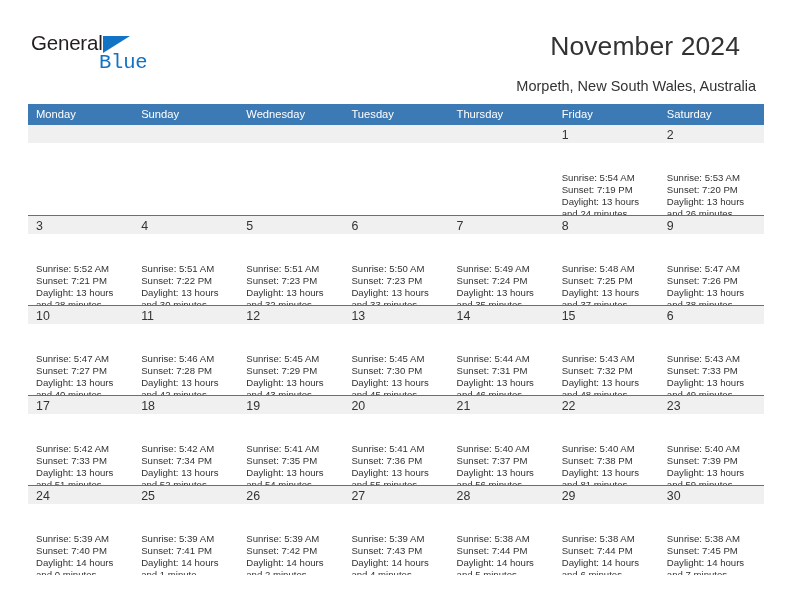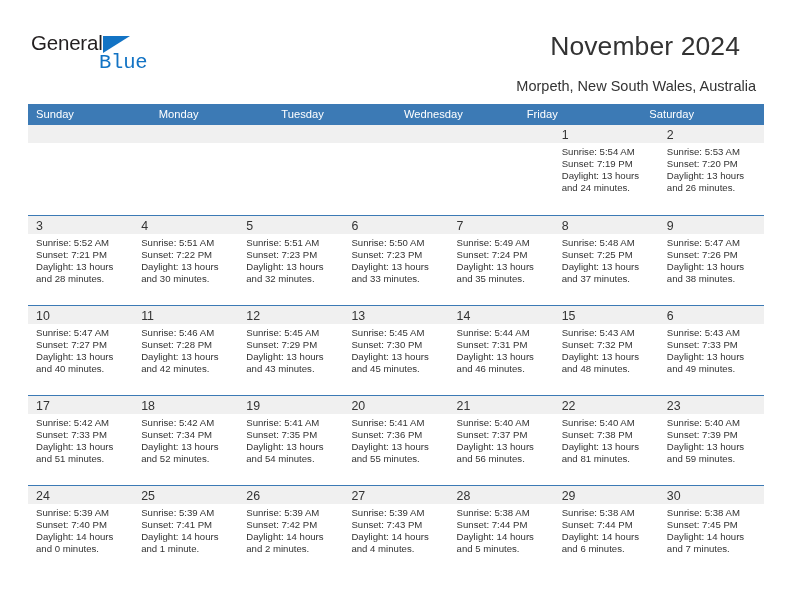--- a/index.html
+++ b/index.html
@@ -134,20 +134,21 @@
   .cell .daynum {
     font-size: 12.4px;
     line-height: 18px;
     color: #333333;
   }
   .cell .info {
     padding: 3px 6px 0 8px;
     font-size: 9.6px;
     line-height: 12.1px;
     color: #333333;
+    margin-top: 26px;
   }
   .cell .info div {
     white-space: nowrap;
   }
   .cell.empty .daynum-band {
     background: #f0f0f0;
   }
 </style>
 </head>
 <body>
@@ -161,24 +162,25 @@
       <span class="logo-tri"></span>
       <span class="logo-blue">Blue</span>
     </div>
 
     <div class="title">November 2024</div>
     <div class="subtitle">Morpeth, New South Wales, Australia</div>
   </div>
 
   <div class="cal">
     <div class="week-head">
+      <div class="dow">Monday</div>
       <div class="dow">Sunday</div>
-      <div class="dow">Monday</div>
+      <div class="dow">Wednesday</div>
       <div class="dow">Tuesday</div>
-      <div class="dow">Wednesday</div>
+      <div class="dow">Thursday</div>
       <div class="dow">Friday</div>
       <div class="dow">Saturday</div>
     </div>
     <div id="weeks-container">
         <div class="week first">
           <div class="cell empty">
             <div class="daynum-band"><span class="daynum"></span></div>
           </div>
           <div class="cell empty">
             <div class="daynum-band"><span class="daynum"></span></div>

